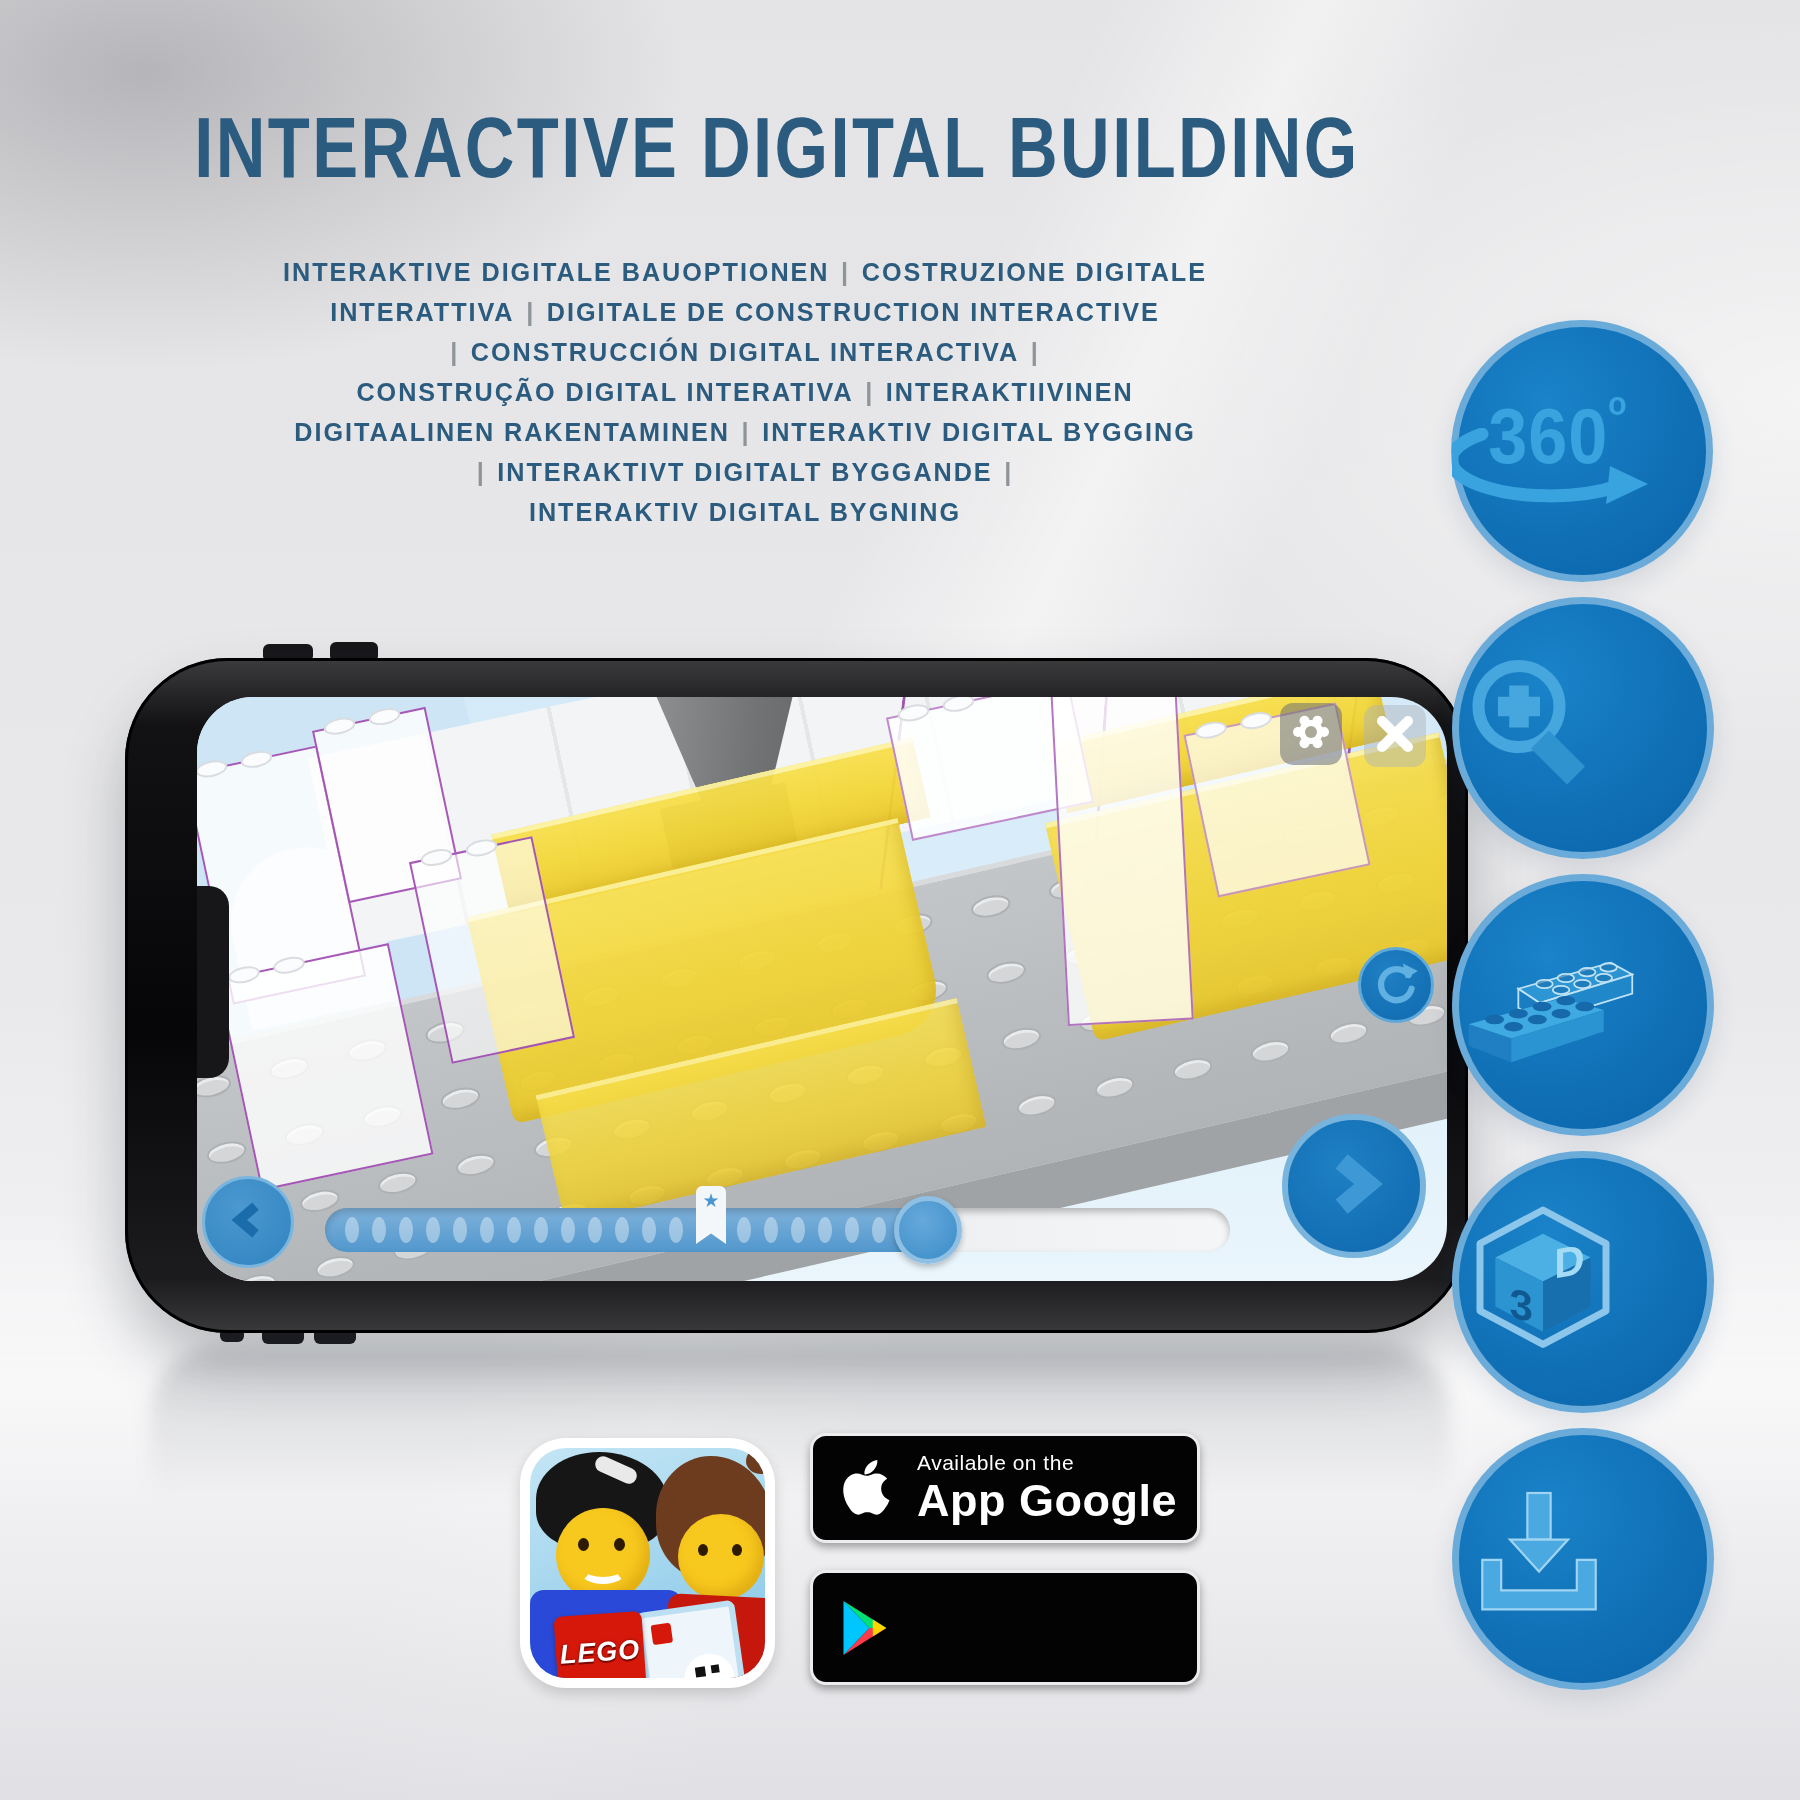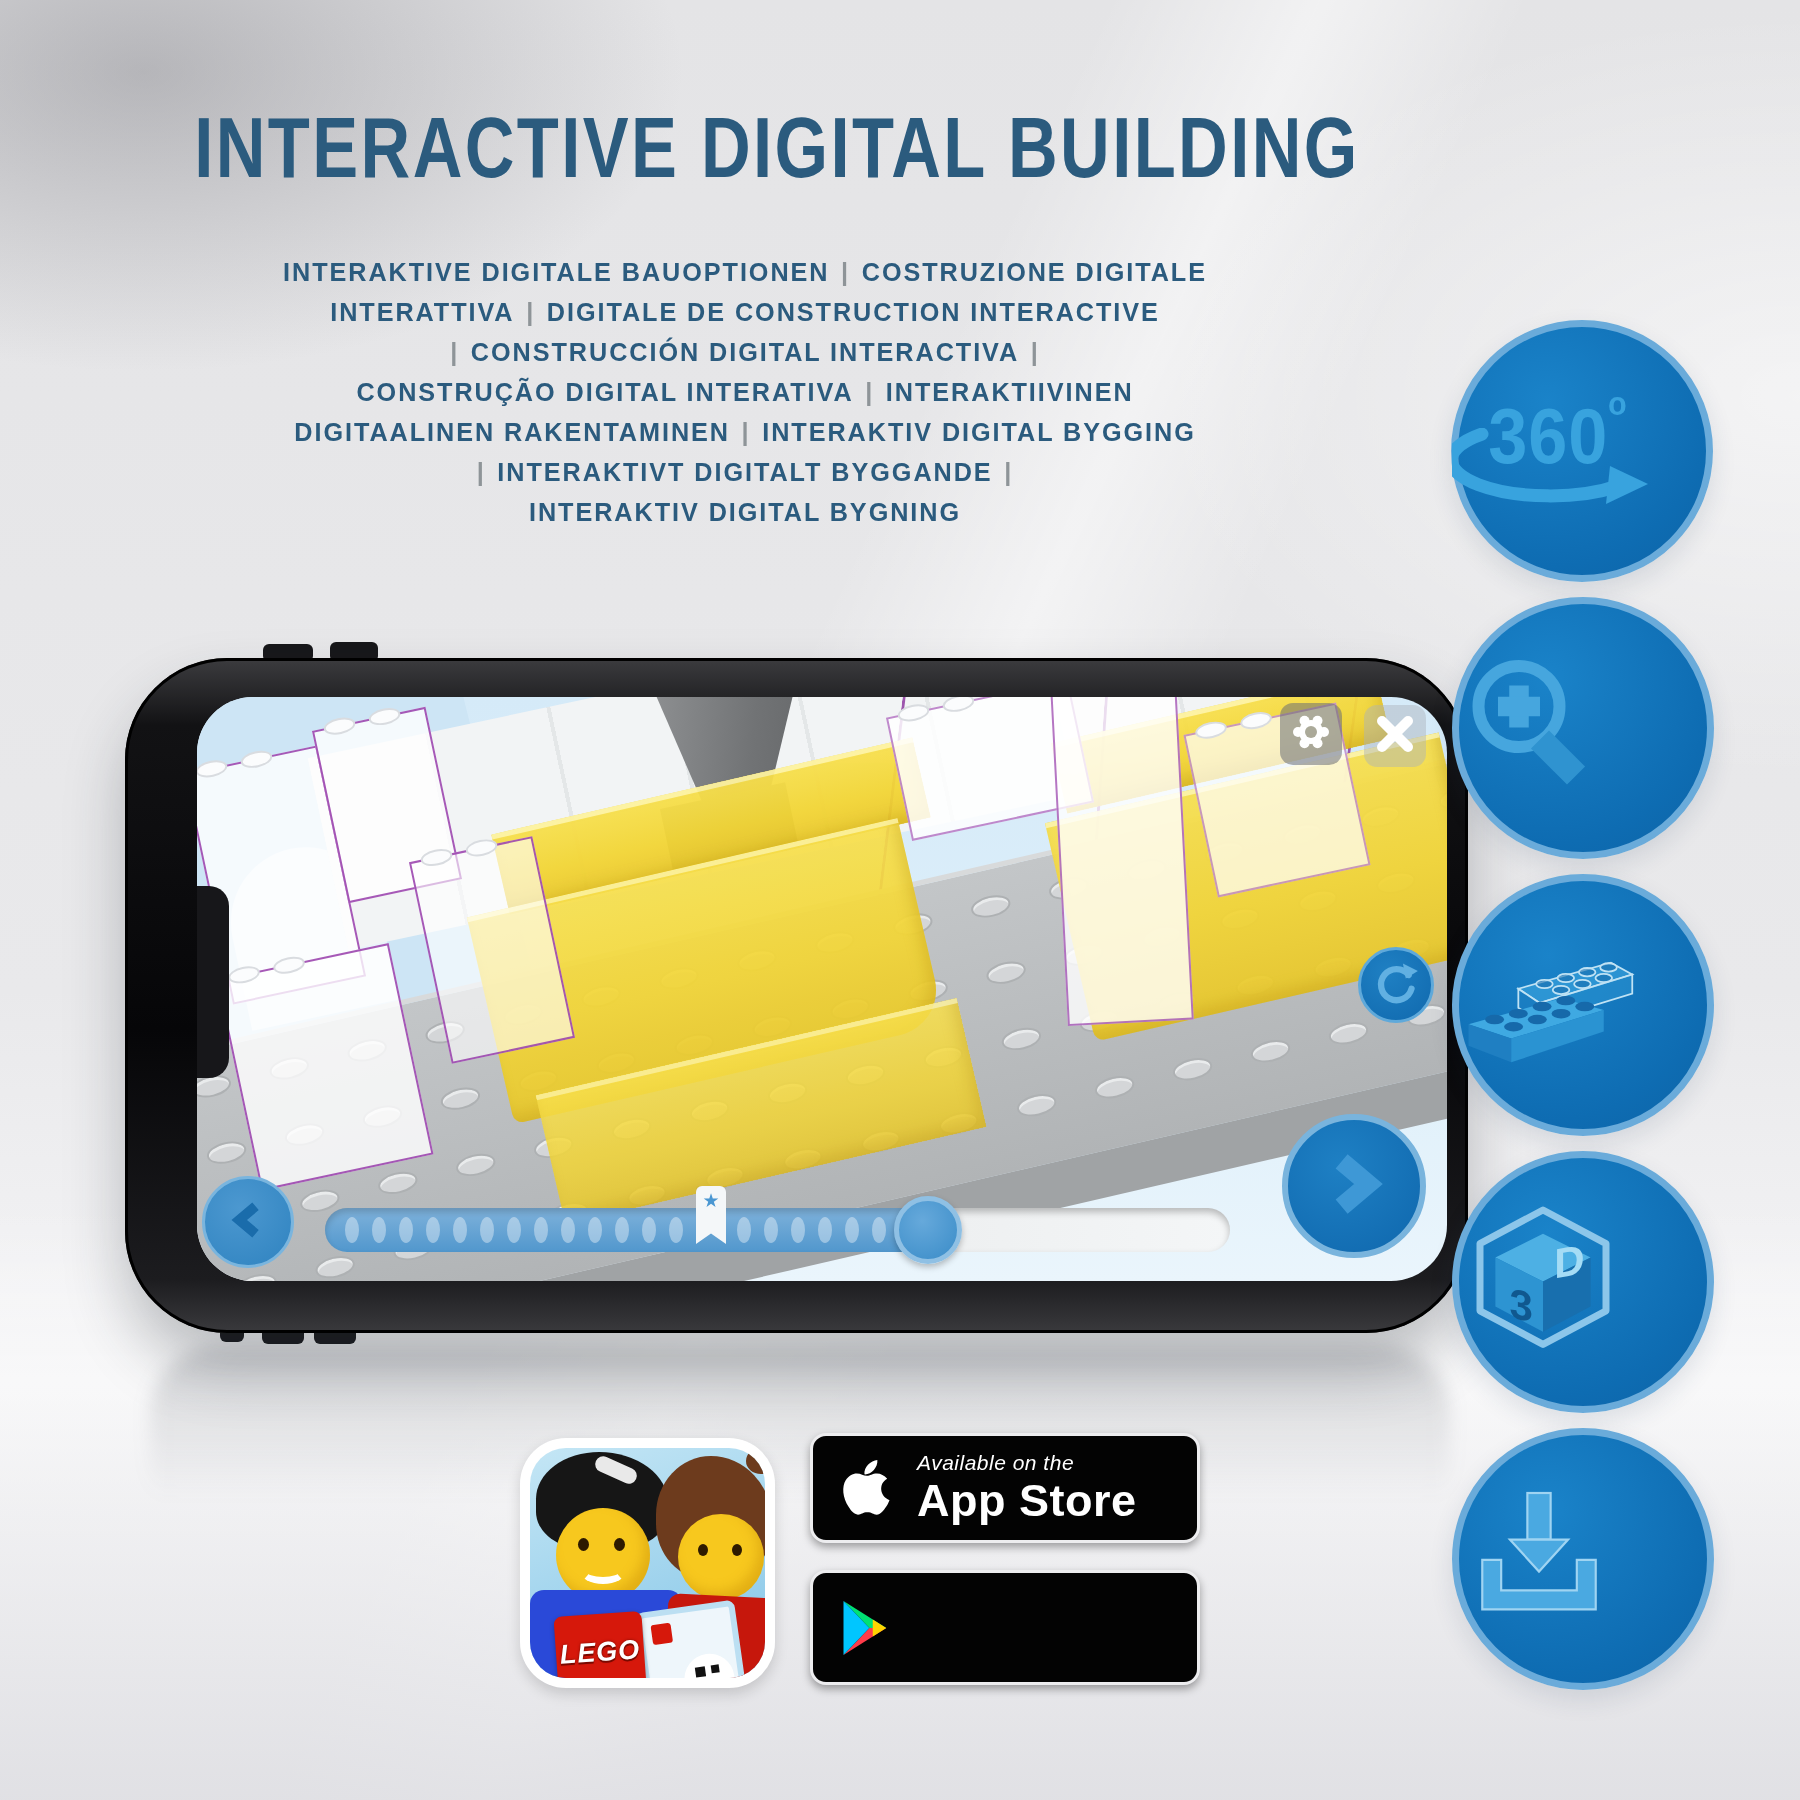--- a/index.html
+++ b/index.html
@@ -150,21 +150,21 @@
   .q1{left:12px;top:12px;width:10px;height:10px;}
   .q2{left:28px;top:12px;width:8px;height:8px;}
   .q4{left:26px;top:26px;width:12px;height:12px;}
 
   .store-badge{position:absolute;left:810px;width:390px;background:#030303;border:3px solid #ededef;border-radius:16px;
                box-sizing:border-box;display:flex;align-items:center;z-index:2;box-shadow:0 4px 9px rgba(0,0,0,.35);}
   .badge-apple{top:1433px;height:110px;}
   .badge-gplay{top:1570px;height:115px;}
   .badge-logo{margin-left:26px;flex:0 0 auto;display:flex;align-items:center;}
   .badge-text{margin-left:22px;color:#fff;}
-  .badge-small{font-size:21px;letter-spacing:.5px;margin-bottom:2px;font-style:italic;}
+  .badge-small{font-size:21px;letter-spacing:.5px;margin-bottom:2px;}
   .badge-small.gp{font-size:20px;letter-spacing:2px;}
   .badge-big{font-size:45px;font-weight:600;letter-spacing:.5px;line-height:48px;}
 </style>
 </head>
 <body>
 
 <div class="stage">
   <div class="bg"></div>
   <div class="bg-floor"></div>
 
@@ -488,21 +488,21 @@
 
   <div class="store-badge badge-apple">
     <span class="badge-logo">
       <svg width="56" height="66" viewBox="0 0 46 48" fill="#fff">
         <path d="M31.5 1c.3 3.1-1 6.1-2.9 8.2-1.9 2.2-5 3.8-7.7 3.6-.4-2.9 1.1-6 2.9-7.9C25.8 2.8 29 1.2 31.5 1z"></path>
         <path d="M41.5 34c-1 2.3-1.5 3.4-2.8 5.4-1.9 2.9-4.5 6.5-7.8 6.5-2.9 0-3.7-1.9-7.6-1.9-3.9 0-4.8 1.9-7.7 1.9-3.3 0-5.8-3.3-7.6-6.2C2.8 31.9 2.3 22.6 5.5 17.6c2.2-3.5 5.8-5.6 9.1-5.6 3.4 0 5.5 1.9 8.3 1.9 2.7 0 4.4-1.9 8.3-1.9 3 0 6.1 1.6 8.4 4.4-7.4 4-6.2 14.5 1.9 17.6z"></path>
       </svg>
     </span>
     <span class="badge-text">
       <div class="badge-small">Available on the</div>
-      <div class="badge-big">App Store</div>
+      <div class="badge-big">App Google</div>
     </span>
   </div>
 
   <div class="store-badge badge-gplay">
     <span class="badge-logo">
       <svg width="54" height="60" viewBox="0 0 48 52">
         <polygon points="4,2 42,26 27,26" fill="#00e173"></polygon>
         <polygon points="4,50 42,26 27,26" fill="#ff3b4a"></polygon>
         <polygon points="4,2 4,50 27,26" fill="#00c6ff"></polygon>
         <polygon points="30,18.4 42,26 30,33.6" fill="#ffd400"></polygon>

